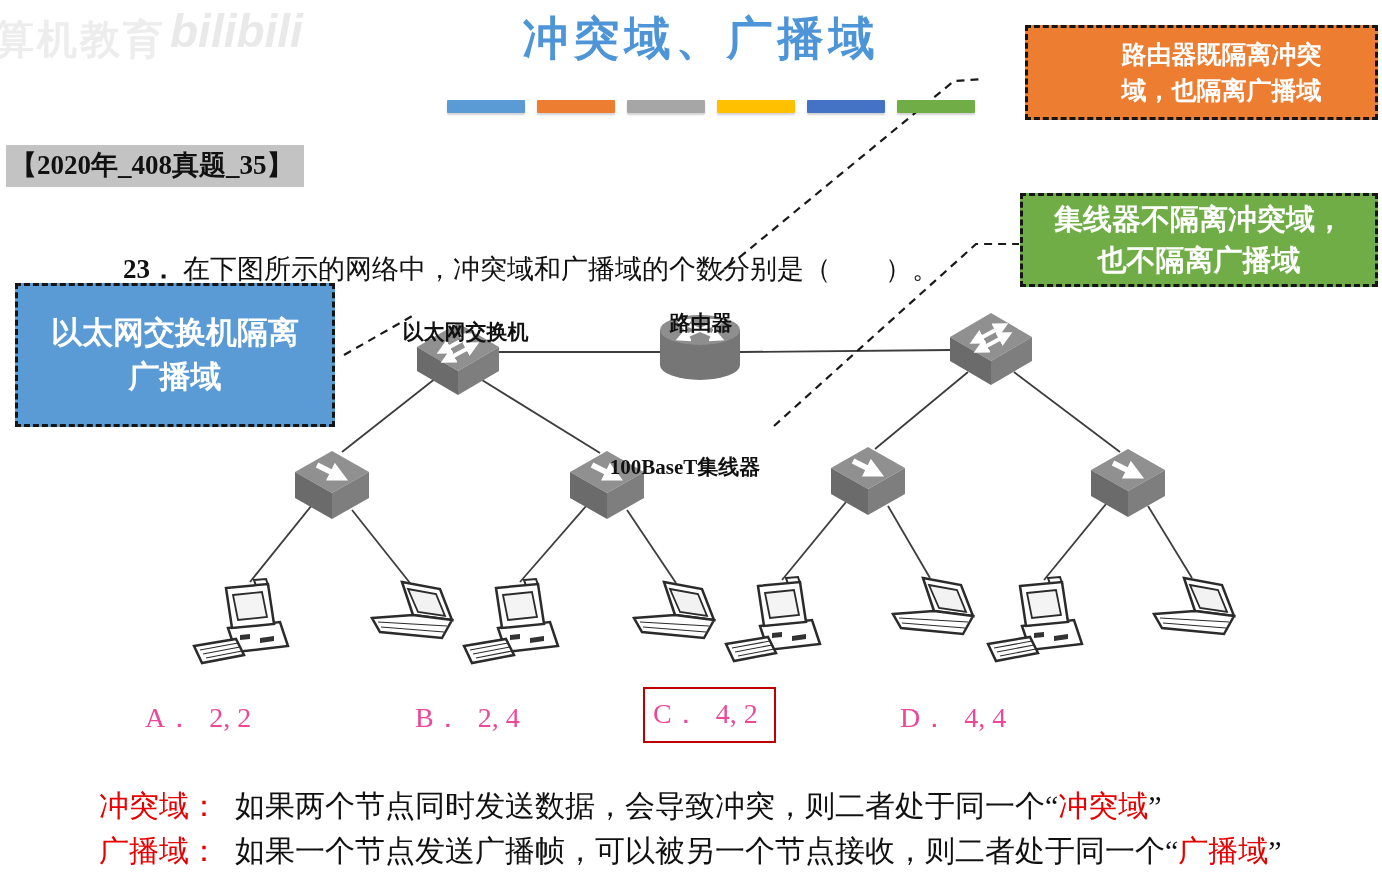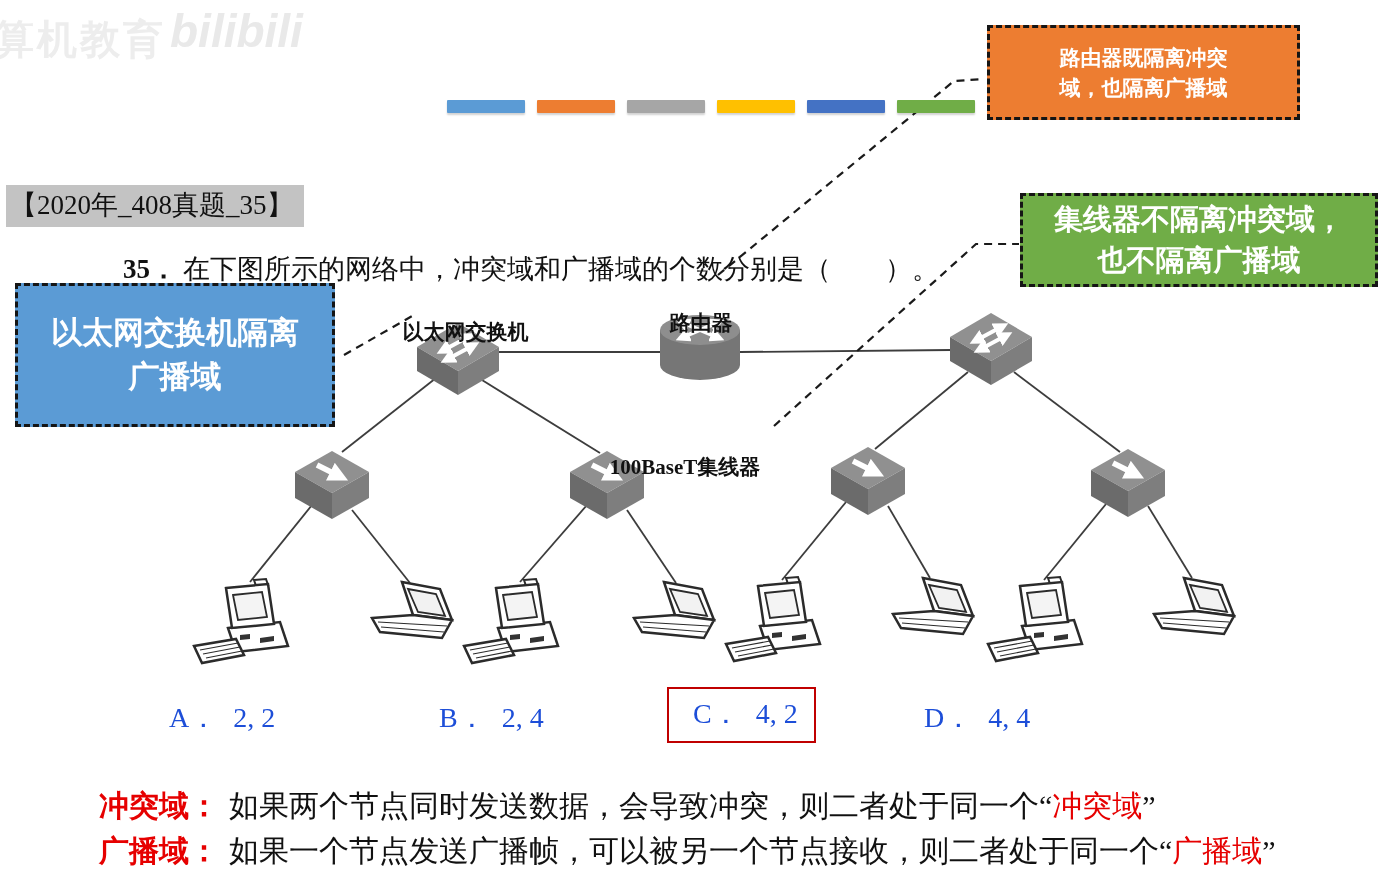--- a/index.html
+++ b/index.html
@@ -9,73 +9,74 @@
   
   .wm-brand{left:-6px;top:12px;font-size:40px;font-weight:bold;color:#ededed;letter-spacing:3px;z-index:3;}
   .wm-logo{left:170px;top:4px;font-size:46px;font-weight:bold;font-style:italic;color:#e9e9e9;z-index:3;}
   
   .title{left:391px;top:8px;width:620px;text-align:center;font-size:46px;font-weight:bold;
          letter-spacing:5px;color:#4E95D8;z-index:2;}
   .bars{left:447px;top:100px;display:flex;gap:12px;z-index:2;}
   .bars span{display:block;width:78px;height:13px;border-radius:1px;box-shadow:0 2px 2px rgba(0,0,0,.18);}
   
   .tag{left:6px;top:145px;background:#c3c3c3;color:#111;padding:2px 10px 4px 4px;
-       font-family:"Liberation Serif",serif;font-weight:400;font-size:27px;z-index:2;margin-top:40px;}
+       font-family:"Liberation Serif",serif;font-weight:700;font-size:27px;z-index:2;}
   
   .question{left:96px;top:220px;font-family:"Liberation Serif",serif;font-size:27px;color:#111;
             white-space:pre;z-index:2;}
   .question .qnum{font-weight:bold;margin-right:6px;}
   
   .callout{border:3px dashed #151515;color:#fff;font-weight:bold;text-align:center;
            display:flex;flex-direction:column;justify-content:center;z-index:2;line-height:1.42;}
   .co-blue{left:15px;top:283px;width:314px;height:138px;background:#5B9BD5;font-size:31px;}
-  .co-orange{left:987px;top:25px;width:307px;height:89px;background:#ED7D31;font-size:21px;}
+  .co-orange{left:1025px;top:25px;width:307px;height:89px;background:#ED7D31;font-size:25px;padding-left:40px;}
   .co-green{left:1020px;top:193px;width:352px;height:88px;background:#70AD47;font-size:29px;}
   
   .dlabel{font-family:"Liberation Serif",serif;font-weight:bold;font-size:21px;color:#111;
           text-align:center;z-index:2;margin-top:32px;}
   .lbl-switch{left:388px;top:286px;width:155px;}
   .lbl-router{left:651px;top:277px;width:100px;}
   .lbl-hub{left:592px;top:421px;width:186px;}
   
-  .option{font-family:"Liberation Serif",serif;font-size:28px;color:#1d4ed8;z-index:2;margin-left:24px;}
+  .option{font-family:"Liberation Serif",serif;font-size:28px;color:#ec4899;z-index:2;}
   .option .olabel{margin-right:16px;}
   .opt-a{left:145px;top:699px;}
   .opt-b{left:415px;top:699px;}
-  .opt-c{left:643px;top:687px;border:2px solid #a3a3a3;padding:6px 16px 8px 24px;}
+  .opt-c{left:643px;top:687px;border:2px solid #a3a3a3;padding:6px 16px 8px 8px;}
   .opt-d{left:900px;top:699px;}
   
   .defline{font-family:"Liberation Serif",serif;font-size:30px;color:#111;white-space:nowrap;z-index:2;}
   .def1{left:99px;top:786px;}
   .def2{left:99px;top:831px;}
-  .def-term{font-weight:bold;color:#E60000;margin-right:10px;}
+  .def-term{font-weight:normal;color:#E60000;margin-right:16px;}
   .def-hl{color:#E60000;}
   svg.net{left:0;top:0;z-index:1;}
 </style>
 </head>
 <body>
 
 <div class="page">
 
   <div class="abs wm-brand">算机教育</div>
   <div class="abs wm-logo">bilibili</div>
 
+  <div class="abs title" style="color: rgb(78, 149, 216);">冲突域、广播域</div>
   <div class="abs bars">
     <span style="background: rgb(91, 155, 213);"></span>
     <span style="background: rgb(237, 125, 49);"></span>
     <span style="background: rgb(166, 166, 166);"></span>
     <span style="background: rgb(255, 192, 0);"></span>
     <span style="background: rgb(68, 114, 196);"></span>
     <span style="background: rgb(112, 173, 71);"></span>
   </div>
 
   <div class="abs tag">【2020年_408真题_35】</div>
 
   <div class="abs question">
-    <span class="qnum">35．</span><span>在下图所示的网络中，冲突域和广播域的个数分别是（　　）。</span>
+    <span class="qnum">23．</span><span>在下图所示的网络中，冲突域和广播域的个数分别是（　　）。</span>
   </div>
 
   <div class="abs callout co-blue" style="background: rgb(91, 155, 213);">
     <div>以太网交换机隔离</div>
     <div>广播域</div>
   </div>
   <div class="abs callout co-orange" style="background: rgb(237, 125, 49);">
     <div>路由器既隔离冲突</div>
     <div>域，也隔离广播域</div>
   </div>

